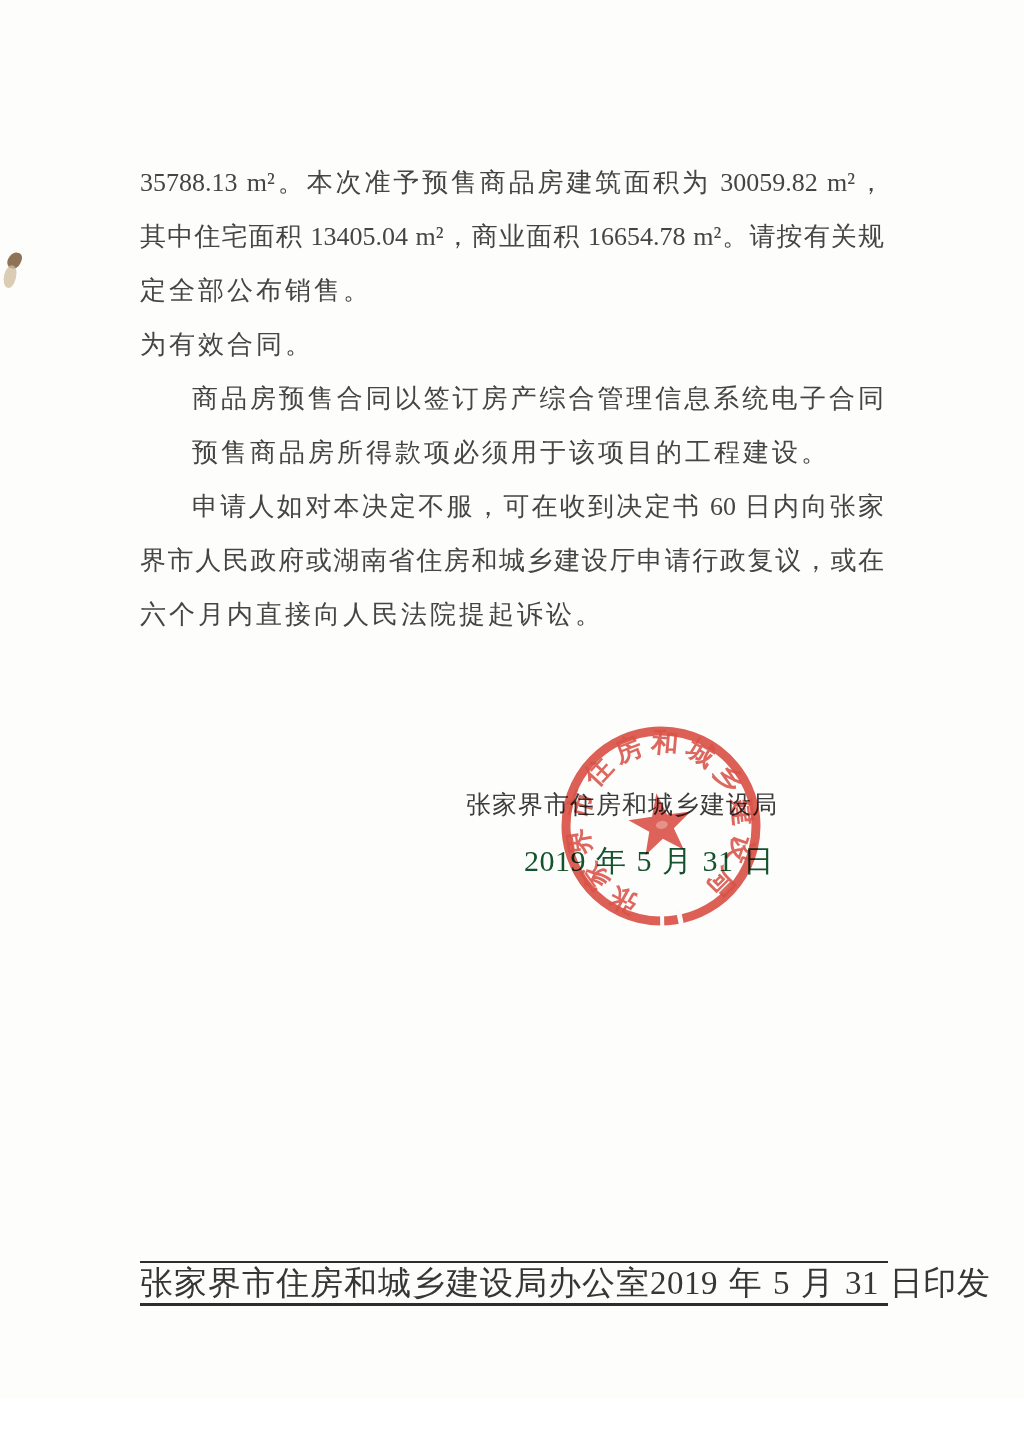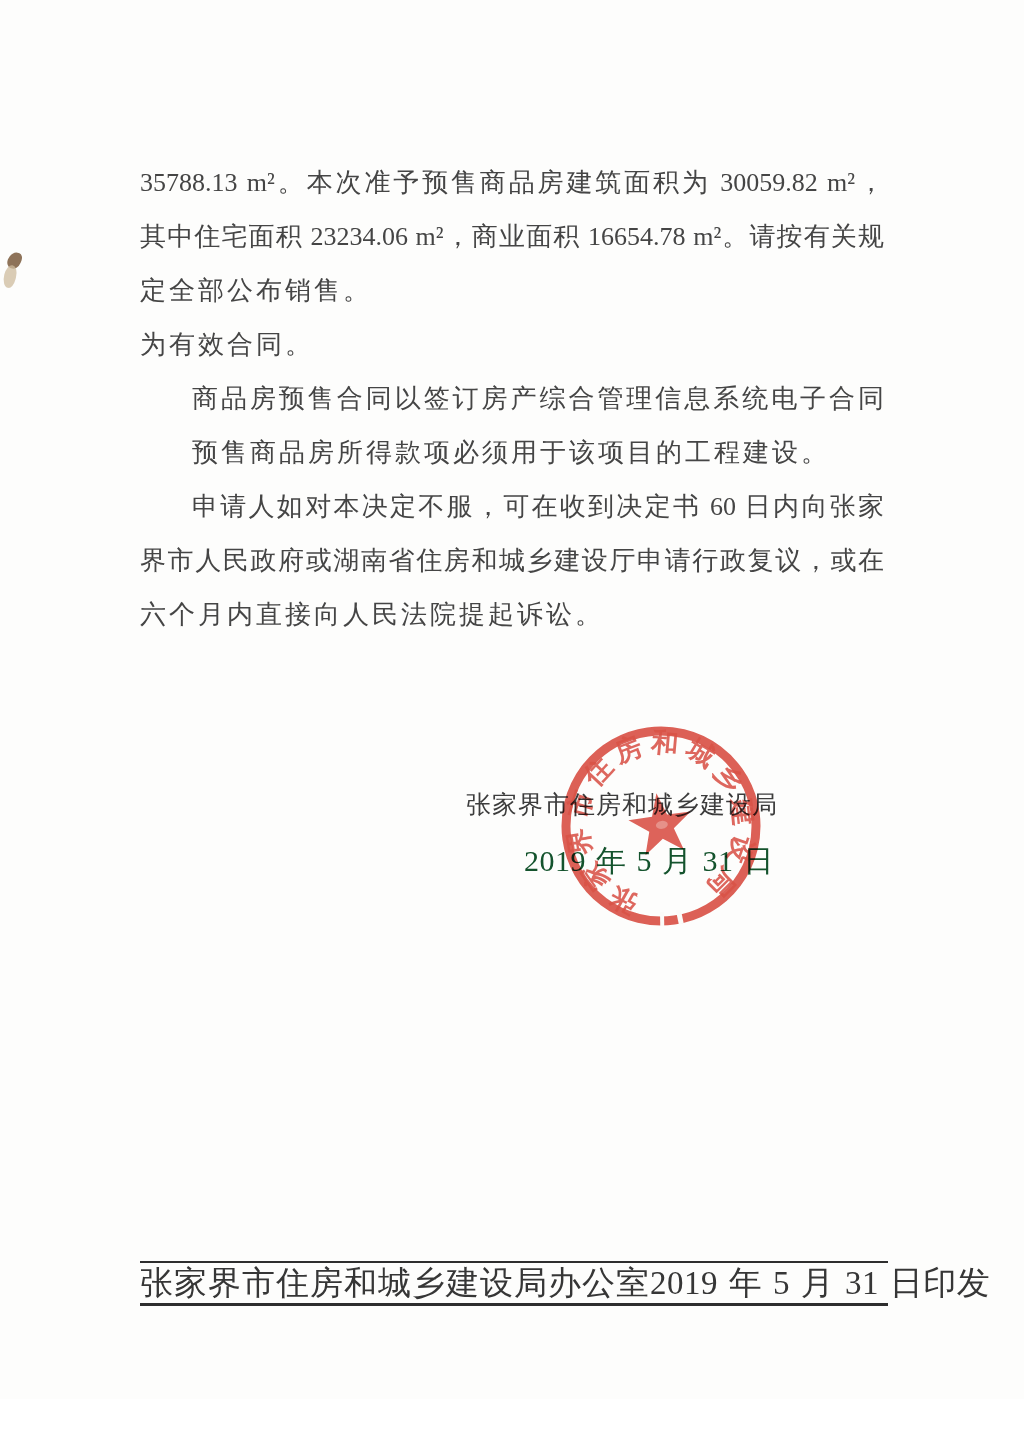--- a/index.html
+++ b/index.html
@@ -80,21 +80,21 @@
 
 <div class="page">
 
   <div class="smudge">
     <div class="head"></div>
     <div class="tail"></div>
   </div>
 
   <div class="body-text">
     <p class="bl jf">35788.13 m²。本次准予预售商品房建筑面积为 30059.82 m²，</p>
-    <p class="bl jf">其中住宅面积 23234.06 m²，商业面积 16654.78 m²。请按有关规</p>
+    <p class="bl jf">其中住宅面积 13405.04 m²，商业面积 16654.78 m²。请按有关规</p>
     <p class="bl plain">定全部公布销售。</p>
     <p class="bl plain">为有效合同。</p>
     <p class="bl jf ind">商品房预售合同以签订房产综合管理信息系统电子合同</p>
     <p class="bl plain ind">预售商品房所得款项必须用于该项目的工程建设。</p>
     <p class="bl jf ind">申请人如对本决定不服，可在收到决定书 60 日内向张家</p>
     <p class="bl jf">界市人民政府或湖南省住房和城乡建设厅申请行政复议，或在</p>
     <p class="bl plain">六个月内直接向人民法院提起诉讼。</p>
   </div>
 
   <div class="sig-name">张家界市住房和城乡建设局</div>

